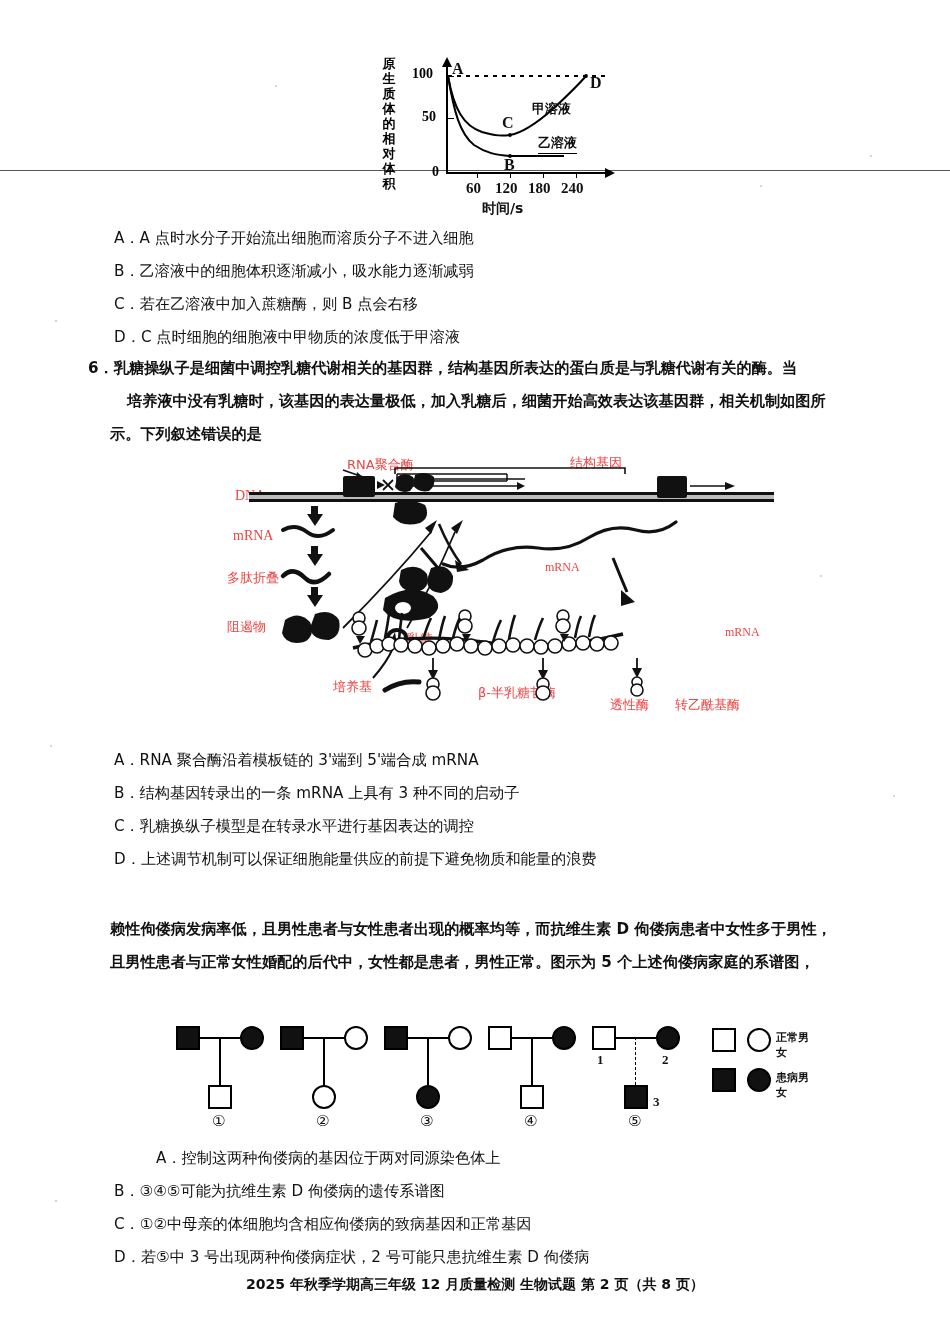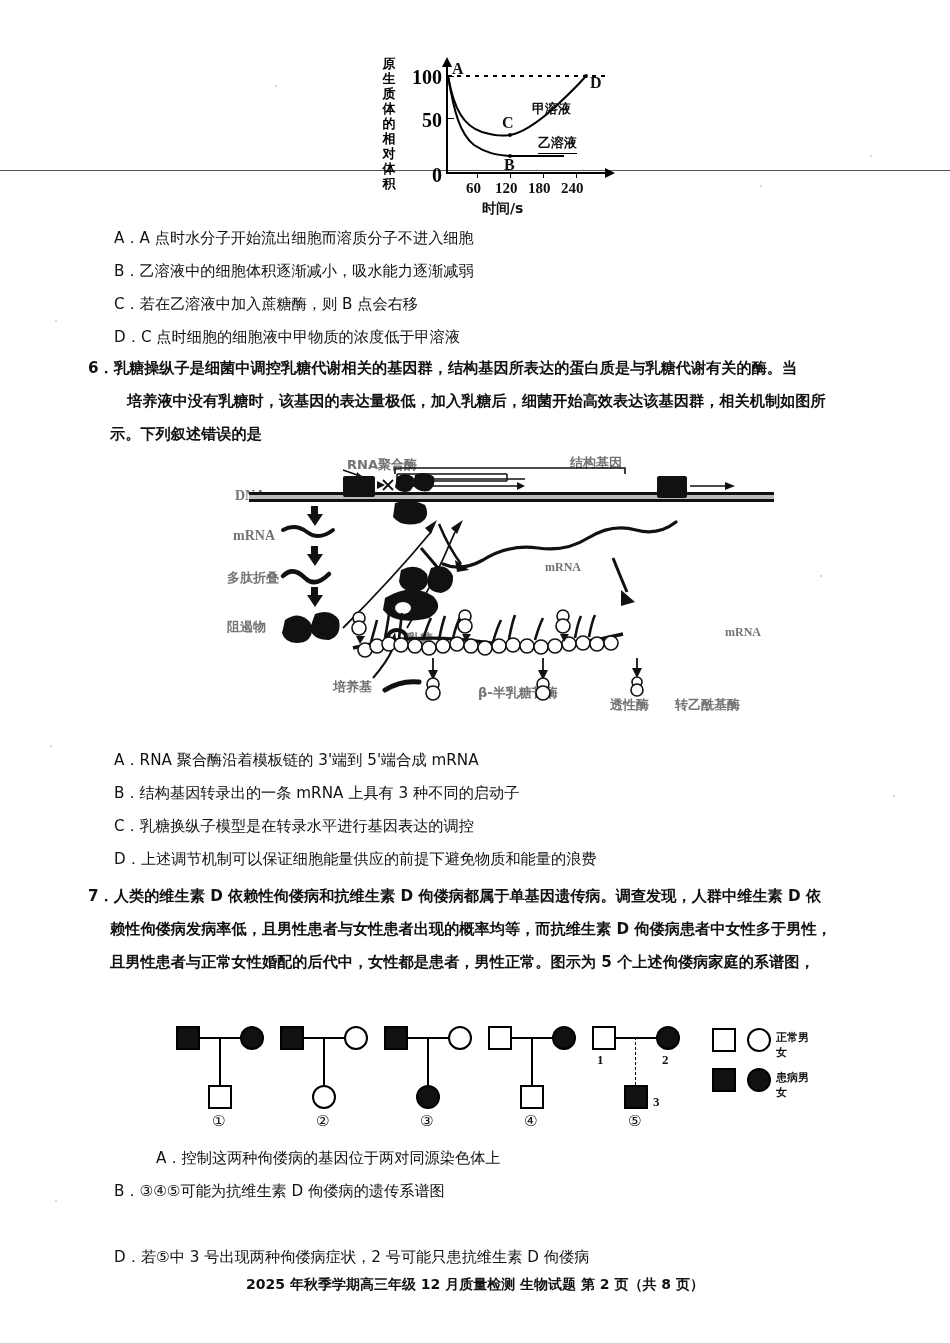--- a/index.html
+++ b/index.html
@@ -23,21 +23,21 @@
   
   .chart-wrap{position:absolute;left:378px;top:52px;width:320px;height:160px;}
   .ylabel{
     position:absolute;left:0px;top:4px;width:22px;
     font-family:"DejaVu Sans","Liberation Sans",sans-serif;
     font-size:13px;font-weight:700;line-height:15px;
     letter-spacing:0px;text-align:center;color:#000;
   }
   .ylabel span{display:block;}
   .plot{position:absolute;left:26px;top:0;width:290px;height:150px;}
-  .tickv{position:absolute;font-size:20px;font-weight:700;font-family:"Liberation Serif",serif;color:#000;}
+  .tickv{position:absolute;font-size:14px;font-weight:700;font-family:"Liberation Serif",serif;color:#000;}
   .axis-y{position:absolute;left:42px;top:14px;width:2px;height:108px;background:#000;}
   .axis-y:after{content:"";position:absolute;left:-4px;top:-9px;border-left:5px solid transparent;border-right:5px solid transparent;border-bottom:10px solid #000;}
   .axis-x{position:absolute;left:42px;top:120px;width:160px;height:2px;background:#000;}
   .axis-x:after{content:"";position:absolute;right:-9px;top:-4px;border-top:5px solid transparent;border-bottom:5px solid transparent;border-left:10px solid #000;}
   .tickmark{position:absolute;width:1px;height:5px;background:#000;top:121px;}
   .tickmark-y{position:absolute;height:1px;width:6px;background:#000;left:44px;}
   .xticklabel{position:absolute;top:128px;font-size:15px;font-weight:700;font-family:"Liberation Serif",serif;}
   .xaxis-title{position:absolute;top:148px;left:78px;font-size:14px;font-weight:700;
     font-family:"DejaVu Sans","Liberation Sans",sans-serif;}
   .ptlabel{position:absolute;font-size:16px;font-weight:700;font-family:"Liberation Serif",serif;}
@@ -57,21 +57,21 @@
     font-size:15.2px;font-weight:600;color:#111;white-space:nowrap;
   }
   .footer{
     position:absolute;left:0;top:1276px;width:950px;text-align:center;
     font-family:"DejaVu Sans","Liberation Sans",sans-serif;
     font-size:14px;font-weight:700;color:#111;
   }
 
   
   .operon{position:absolute;left:225px;top:450px;width:570px;height:270px;}
-  .op-label{position:absolute;font-weight:700;color:#737373;}
+  .op-label{position:absolute;font-weight:400;color:#ef4444;}
   .op-cn{font-family:"DejaVu Sans","Liberation Sans",sans-serif;font-size:13px;}
   .op-en{font-family:"Liberation Serif",serif;font-size:14px;}
 
   
   .ped{position:absolute;left:170px;top:1022px;width:640px;height:120px;}
   .sq{position:absolute;width:24px;height:24px;border:2px solid #000;box-sizing:border-box;background:#fff;}
   .sq.filled{background:#111;}
   .ci{position:absolute;width:24px;height:24px;border:2px solid #000;border-radius:50%;box-sizing:border-box;background:#fff;}
   .ci.filled{background:#111;}
   .hline{position:absolute;height:1.6px;background:#000;}
@@ -339,21 +339,20 @@
 
       <rect x="432" y="26" width="30" height="22" fill="#111" rx="2"></rect>
     </svg>
   </div>
 
   <div class="opt" style="left:114px;top:750px;">A．RNA 聚合酶沿着模板链的 3'端到 5'端合成 mRNA</div>
   <div class="opt" style="left:114px;top:783px;">B．结构基因转录出的一条 mRNA 上具有 3 种不同的启动子</div>
   <div class="opt" style="left:114px;top:816px;">C．乳糖换纵子模型是在转录水平进行基因表达的调控</div>
   <div class="opt" style="left:114px;top:849px;">D．上述调节机制可以保证细胞能量供应的前提下避免物质和能量的浪费</div>
 
-  <div class="qline" style="left:88px;top:886px;">7．人类的维生素 D 依赖性佝偻病和抗维生素 D 佝偻病都属于单基因遗传病。调查发现，人群中维生素 D 依</div>
   <div class="qline" style="left:110px;top:919px;">赖性佝偻病发病率低，且男性患者与女性患者出现的概率均等，而抗维生素 D 佝偻病患者中女性多于男性，</div>
   <div class="qline" style="left:110px;top:952px;">且男性患者与正常女性婚配的后代中，女性都是患者，男性正常。图示为 5 个上述佝偻病家庭的系谱图，</div>
 
   <div class="ped">
 
     <div class="sq filled" style="left:6px;top:4px;"></div>
     <div class="hline" style="left:30px;top:15px;width:40px;"></div>
     <div class="ci filled" style="left:70px;top:4px;"></div>
     <div class="vline" style="left:49px;top:15px;height:48px;"></div>
     <div class="sq" style="left:38px;top:63px;"></div>
@@ -394,17 +393,18 @@
     <div class="ci" style="left:577px;top:6px;"></div>
     <div class="legend-txt" style="left:606px;top:8px;">正常男女</div>
 
     <div class="sq filled" style="left:542px;top:46px;"></div>
     <div class="ci filled" style="left:577px;top:46px;"></div>
     <div class="legend-txt" style="left:606px;top:48px;">患病男女</div>
   </div>
 
   <div class="opt" style="left:114px;top:1148px;margin-left:42px;">A．控制这两种佝偻病的基因位于两对同源染色体上</div>
   <div class="opt" style="left:114px;top:1181px;">B．③④⑤可能为抗维生素 D 佝偻病的遗传系谱图</div>
+  <div class="opt" style="left:114px;top:1214px;">C．①②中母亲的体细胞均含相应佝偻病的致病基因和正常基因</div>
   <div class="opt" style="left:114px;top:1247px;">D．若⑤中 3 号出现两种佝偻病症状，2 号可能只患抗维生素 D 佝偻病</div>
 
   <div class="footer">2025 年秋季学期高三年级 12 月质量检测  生物试题  第 2 页（共 8 页）</div>
 
 </div>
 
 </body></html>

